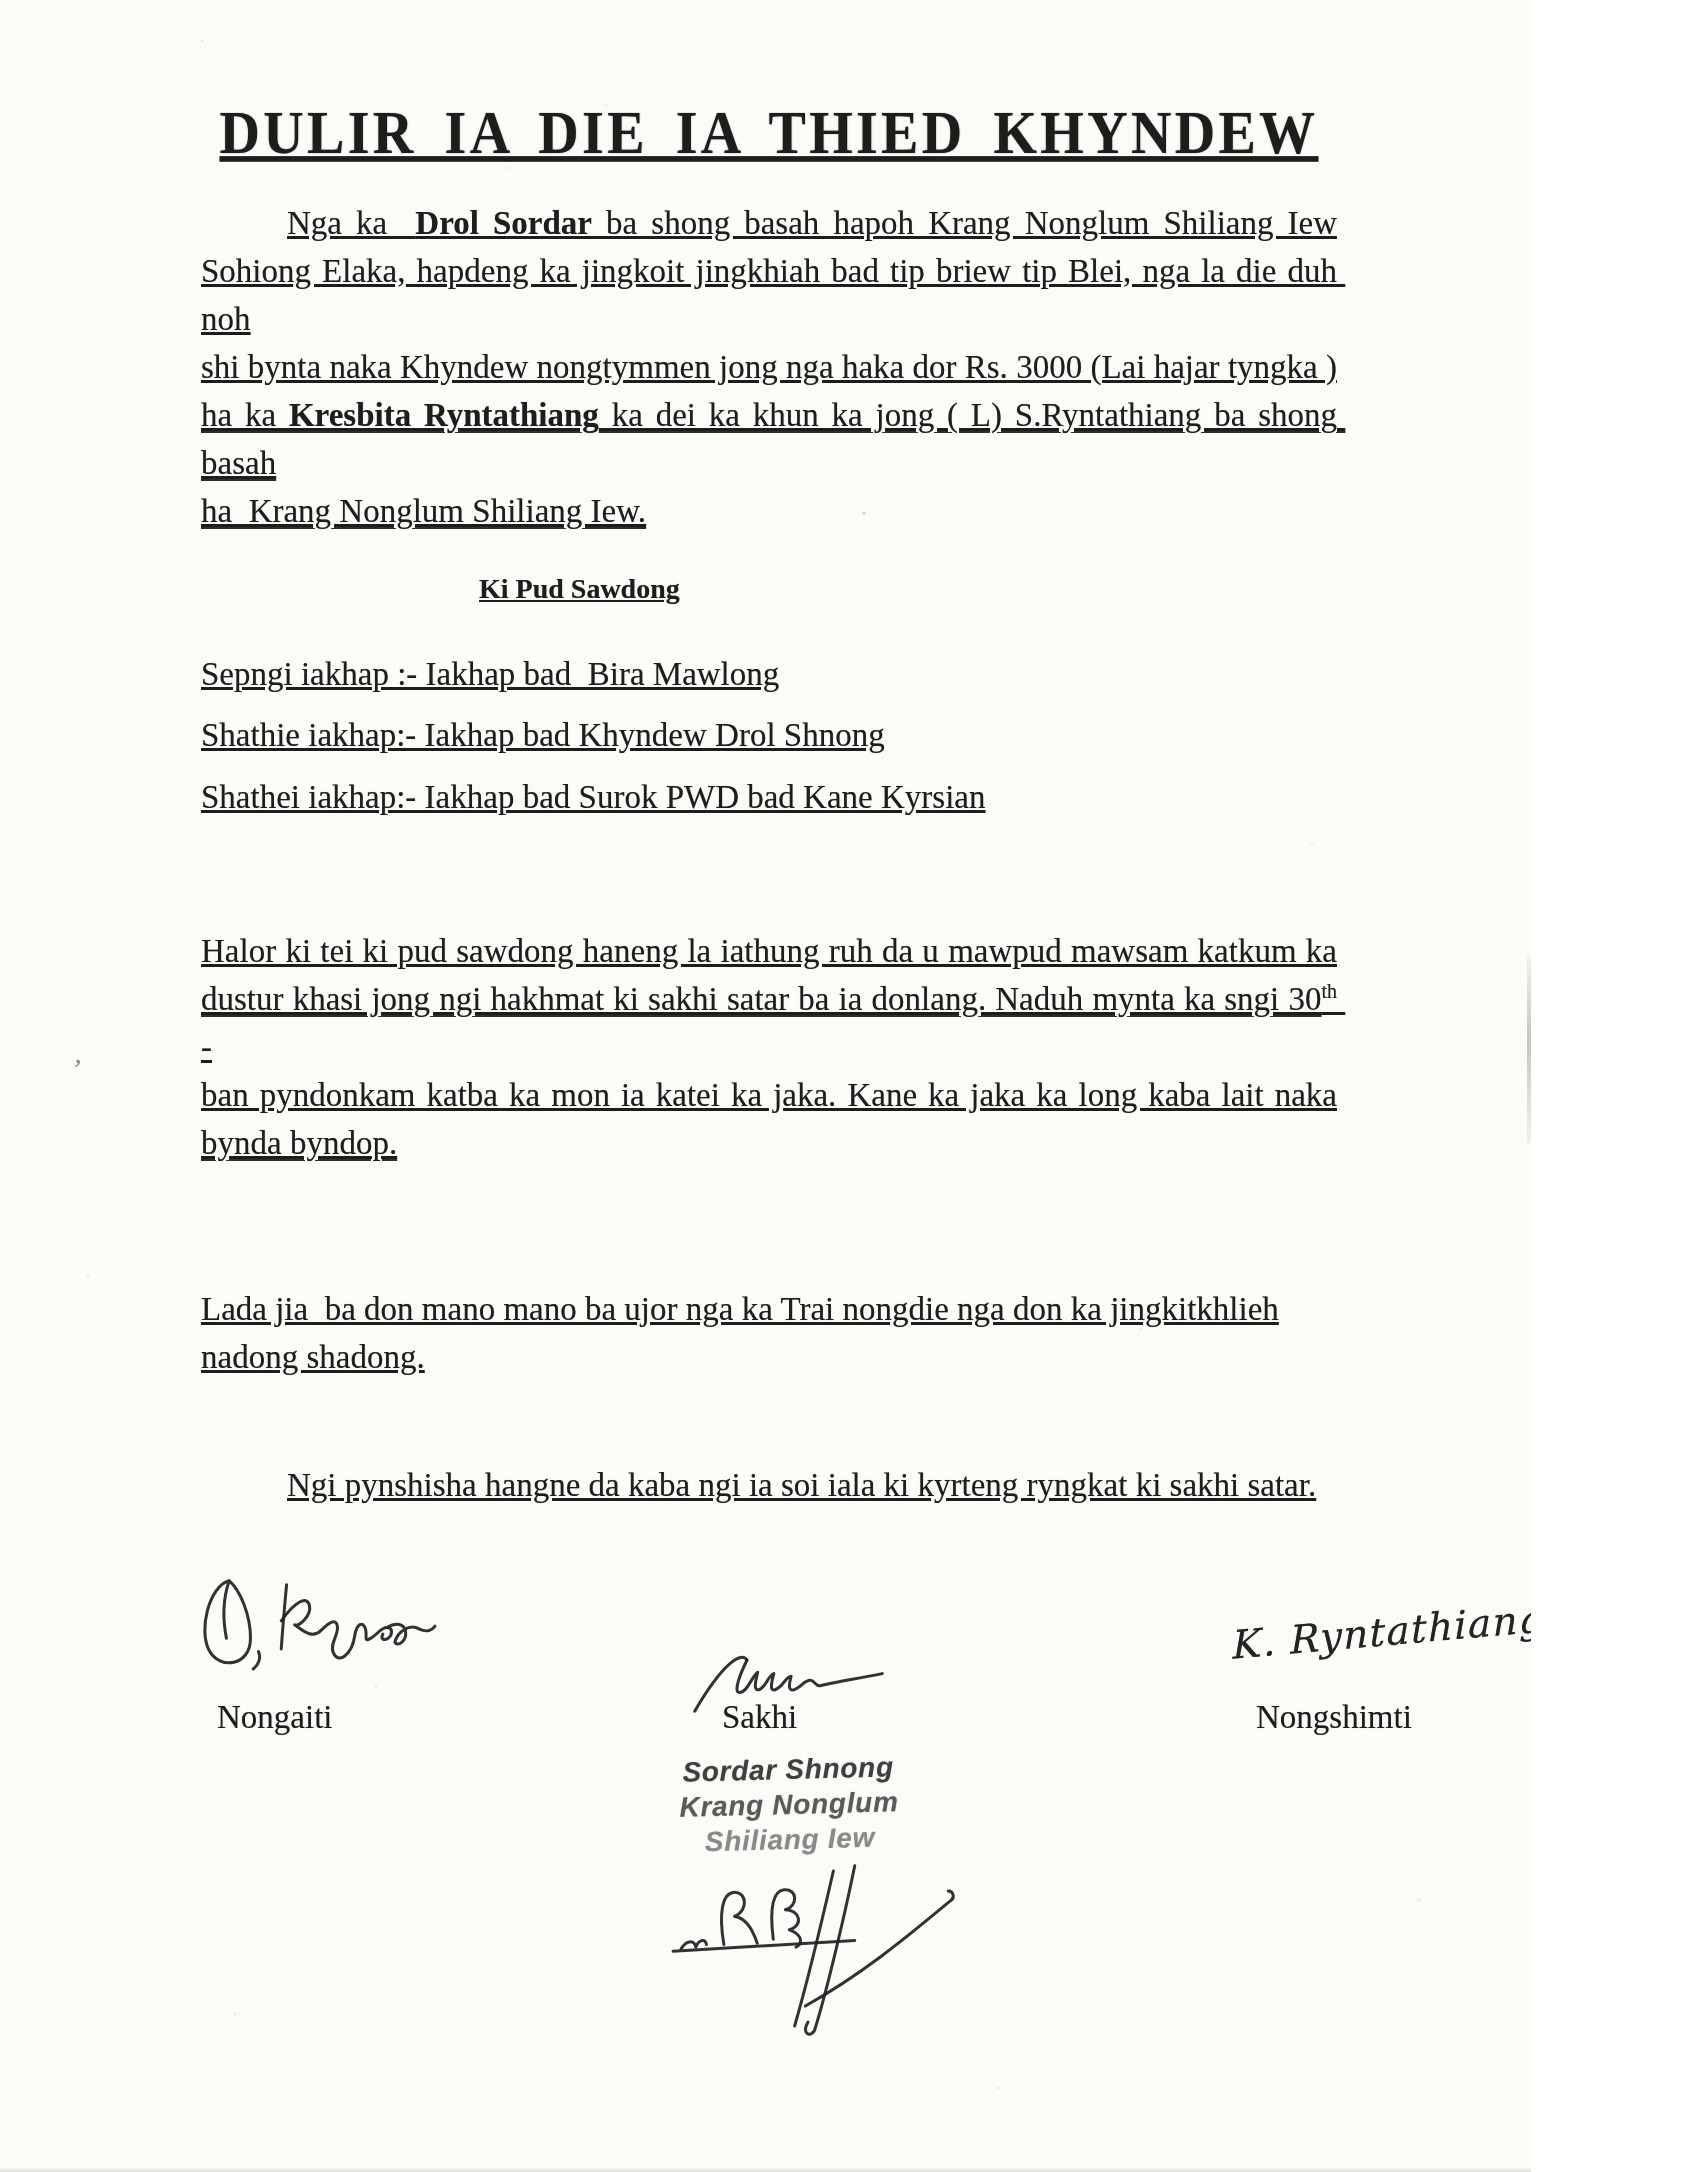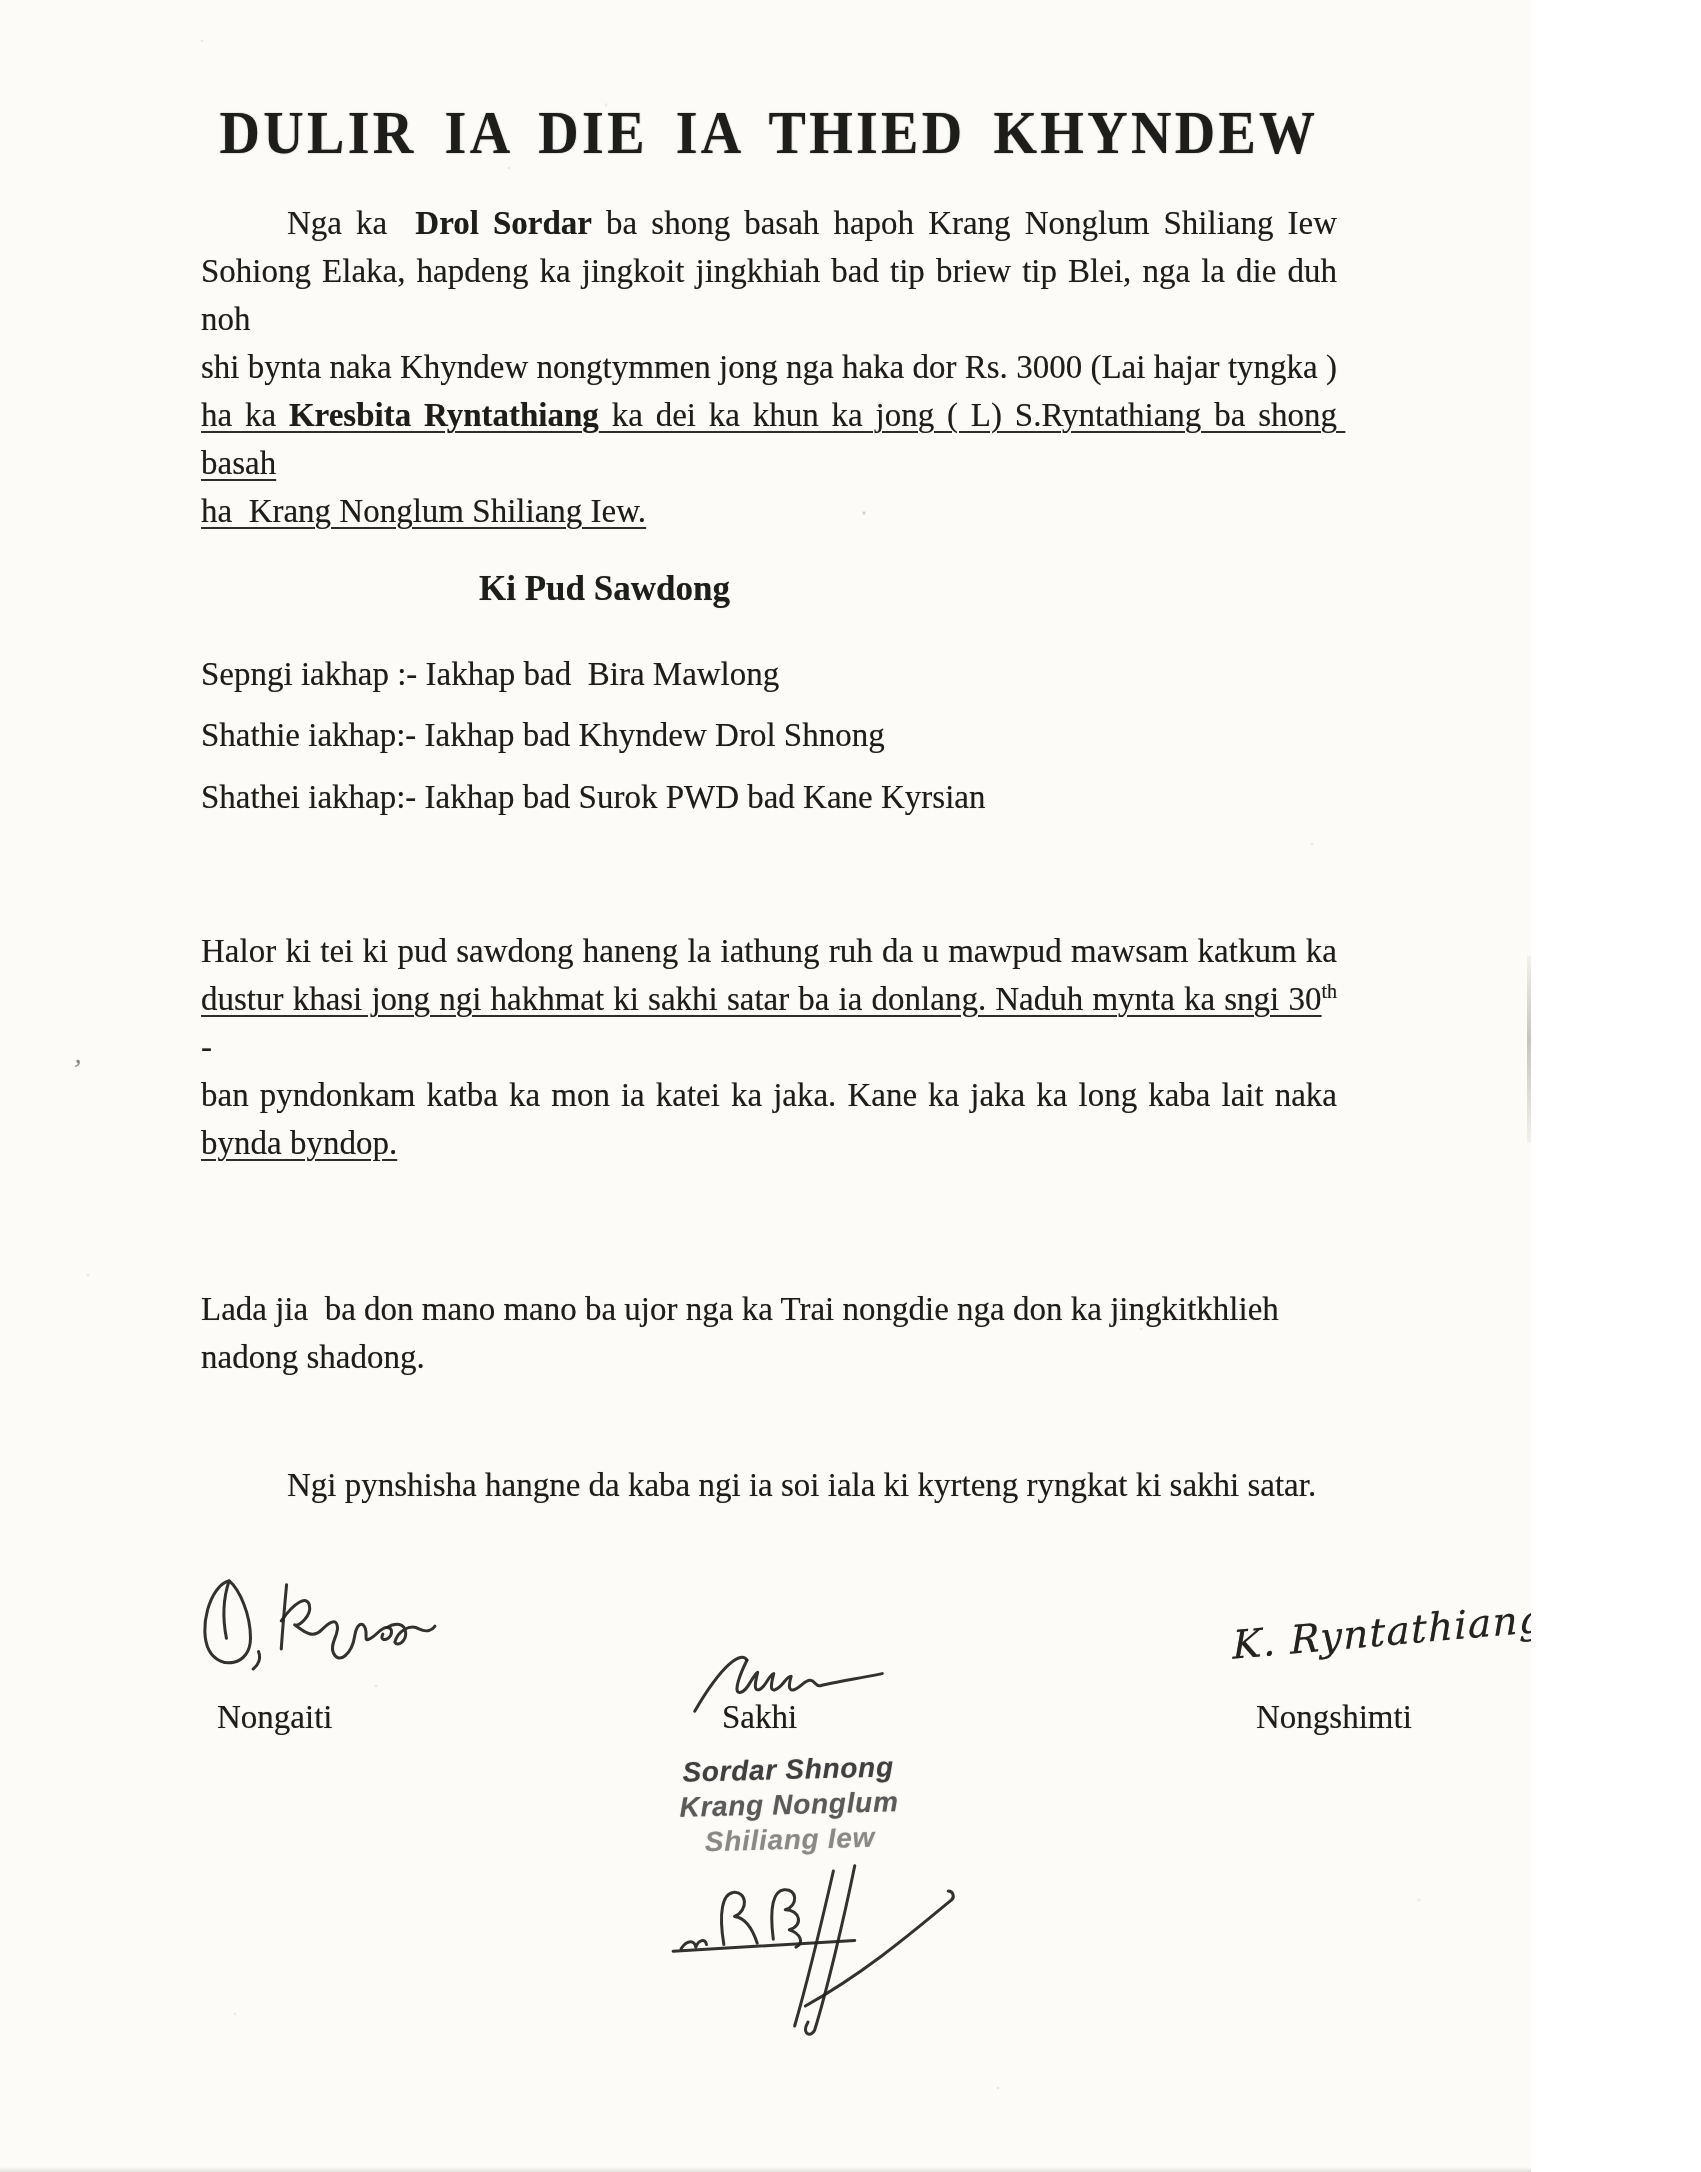--- a/index.html
+++ b/index.html
@@ -8,20 +8,21 @@
     --stamp:#3f3f3f;
   }
   html,body{margin:0;padding:0;}
   .page{
     position:relative;
     width:1531px;height:2172px;
     background:var(--paper);
     font-family:"Liberation Serif", serif;
     color:var(--ink);
     overflow:hidden;
+    text-decoration:underline;
   }
   .content{padding:100px 194px 0 201px;}
   .doc-title{
     margin:0;
     text-align:center;
     font-size:56px;
     font-weight:bold;
     letter-spacing:3.3px;
     word-spacing:10.7px;
     transform:scaleY(1.1);
@@ -39,21 +40,21 @@
   .line.ind{text-indent:86px;}
   .b{font-weight:bold;}
   .u{
     text-decoration:underline;
     text-decoration-thickness:2px;
     text-underline-offset:5.4px;
     text-decoration-color:#2e2e2a;
   }
   sup{font-size:20px;line-height:0;vertical-align:super;}
   .section-heading{
-    font-size:35px;font-weight:bold;line-height:48px;
+    font-size:28px;font-weight:bold;line-height:48px;
     margin:30px 0 11px 278px;
     text-shadow:0 0 0.7px rgba(35,35,30,.5);
   }
   .blist{margin-top:37px;}
   .bitem{
     font-size:33px;line-height:48px;margin-bottom:13.4px;
     white-space:pre-wrap;
     text-shadow:0 0 0.7px rgba(35,35,30,.5);
   }
   .p1{margin-top:35px;}

